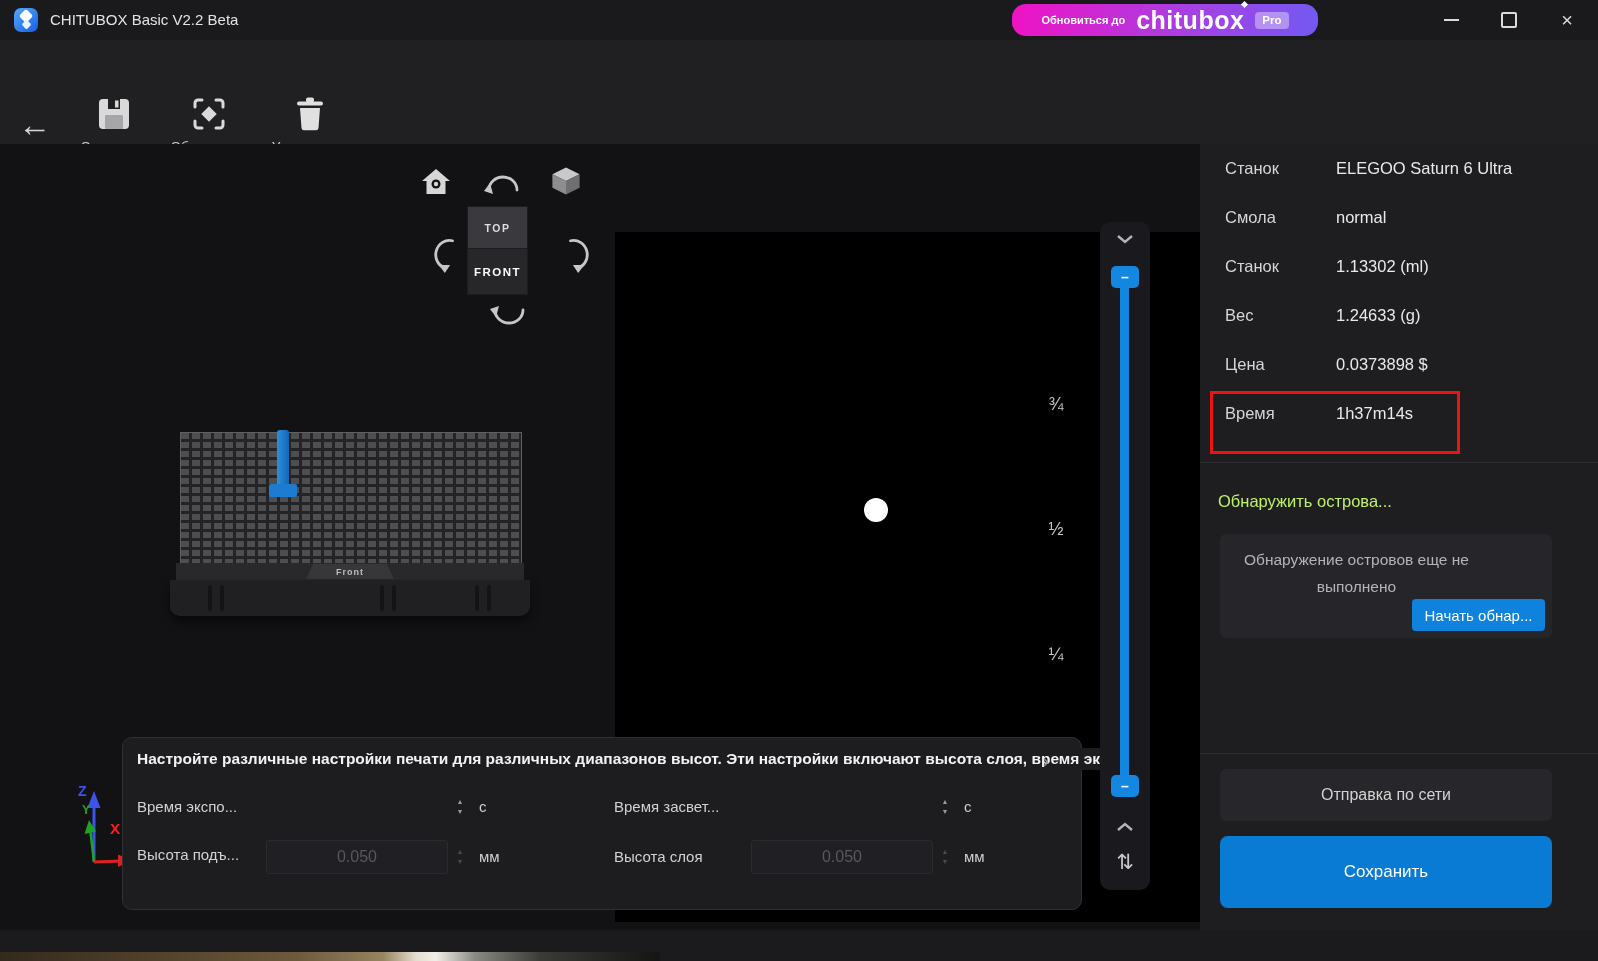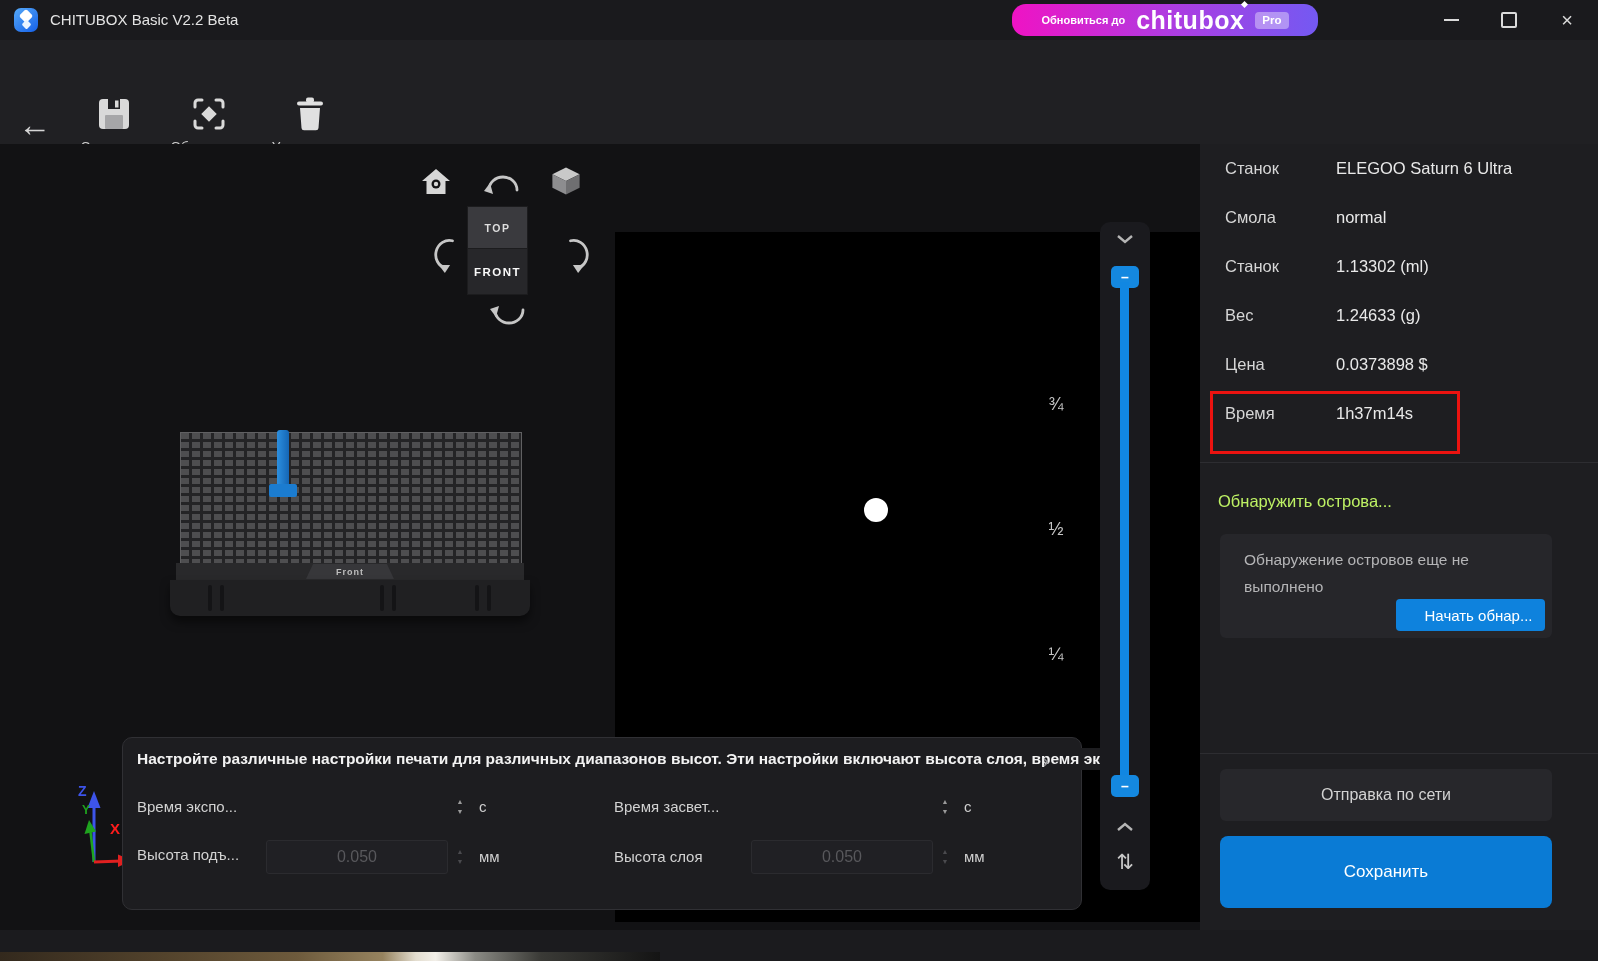--- a/index.html
+++ b/index.html
@@ -89,24 +89,24 @@
   .f-unit{position:absolute;font-size:15px;color:#cfcfcf;line-height:34px;}
 
   
   .sidebar{position:absolute;left:1200px;top:144px;width:398px;height:786px;background:#1e1e21;}
   .stat-row{position:absolute;left:25px;height:24px;display:flex;font-size:16.5px;}
   .stat-label{width:111px;color:#d6d6d6;}
   .stat-value{color:#e9e9e9;}
   .red-box{position:absolute;left:10px;top:247px;width:244px;height:57px;border:3px solid #ec1310;z-index:5;}
   .divider{position:absolute;left:0;width:100%;height:1px;background:#2d2d31;}
   .islands-title{position:absolute;left:18px;top:348px;font-size:16.5px;color:#bef264;}
-  .islands-card{position:absolute;left:20px;top:390px;width:332px;height:104px;background:#26262a;border-radius:6px;}
+  .islands-card{position:absolute;left:20px;top:390px;width:332px;height:104px;background:#26262a;border-radius:6px;text-align:center;}
   .card-text{position:absolute;left:24px;top:12px;font-size:15.5px;color:#b4b4b6;line-height:27px;}
   .start-btn{position:absolute;right:7px;bottom:7px;width:133px;height:32px;background:#0e82dd;border-radius:4px;
-             color:#fff;font-size:15px;display:flex;align-items:center;justify-content:center;cursor:pointer;padding-left:16px;}
+             color:#fff;font-size:15px;display:flex;align-items:center;justify-content:center;cursor:pointer;}
   .network-btn{position:absolute;left:20px;top:625px;width:332px;height:52px;background:#27272b;border-radius:6px;
              color:#d2d2d2;font-size:16px;display:flex;align-items:center;justify-content:center;cursor:pointer;}
   .save-btn{position:absolute;left:20px;top:692px;width:332px;height:72px;background:#0a7bd5;border-radius:8px;
              color:#fff;font-size:17px;display:flex;align-items:center;justify-content:center;cursor:pointer;}
 
   
   .bottom-strip{position:absolute;left:0;top:930px;width:100%;height:31px;background:#1b1b1e;}
   .desktop-sliver{position:absolute;left:0;bottom:0;width:660px;height:9px;
       background:linear-gradient(90deg,#33291d,#53432c 25%,#6d5a3c 45%,#96835f 58%,#e3ddcf 63%,#f2efe8 66%,#8a8a84 72%,#3a3a36 82%,#141414 100%);}
 </style>

